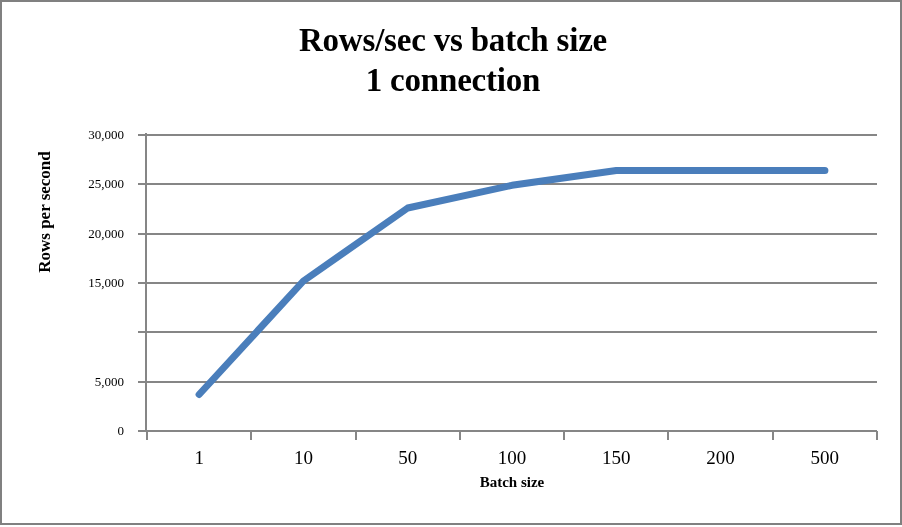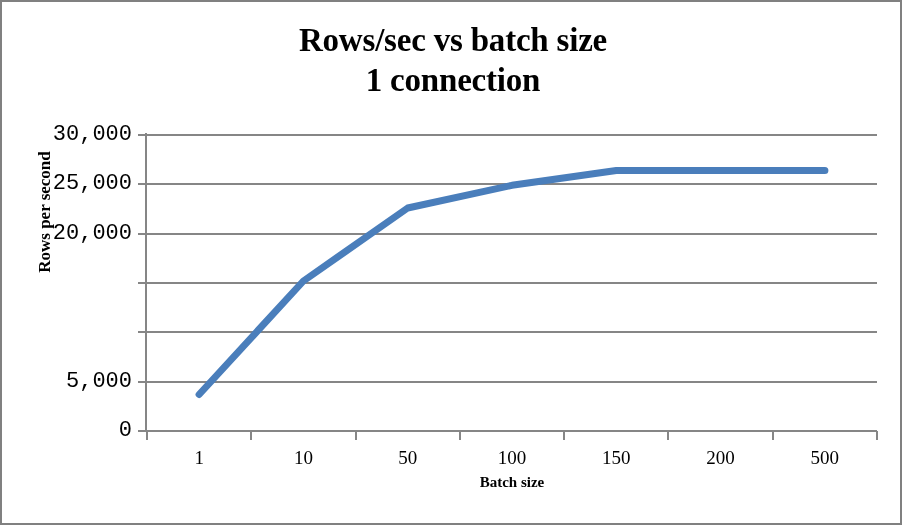--- a/index.html
+++ b/index.html
@@ -98,25 +98,25 @@
   
   .ytick {
     position: absolute;
     width: 8px;
     height: 2px;
     background: #868686;
     left: 136px;
   }
   .ylabel {
     position: absolute;
-    right: 0;
+    right: 8px;
     width: 110px;
     text-align: right;
-    font-family: Liberation Mono, monospace;
-    font-size: 22px;
+    font-family: Liberation Serif, serif;
+    font-size: 13px;
     color: #000000;
     line-height: 19px;
   }
   #y-labels {
     position: absolute;
     left: 18px;
     top: 0;
     width: 112px;
     height: 527px;
   }
@@ -158,20 +158,21 @@
     <span class="line2">1 connection</span>
   </div>
 
   <div class="y-axis-title">Rows per second</div>
 
   <div class="x-axis-title">Batch size</div>
 
   <div id="y-labels">
       <div class="ylabel" style="top: 419px;">0</div>
       <div class="ylabel" style="top: 369.667px;">5,000</div>
+      <div class="ylabel" style="top: 271px;">15,000</div>
       <div class="ylabel" style="top: 221.667px; text-align: right;">20,000</div>
       <div class="ylabel" style="top: 172.333px;">25,000</div>
       <div class="ylabel" style="top: 123px;">30,000</div>
     </div>
 
   <div id="plot-area">
       <div class="gridline" style="top: 245.667px; background: rgb(134, 134, 134);"></div>
       <div class="gridline" style="top: 196.333px; background: rgb(134, 134, 134);"></div>
       <div class="gridline" style="top: 147px; background: rgb(134, 134, 134);"></div>
       <div class="gridline" style="top: 97.6667px; background: rgb(134, 134, 134);"></div>

